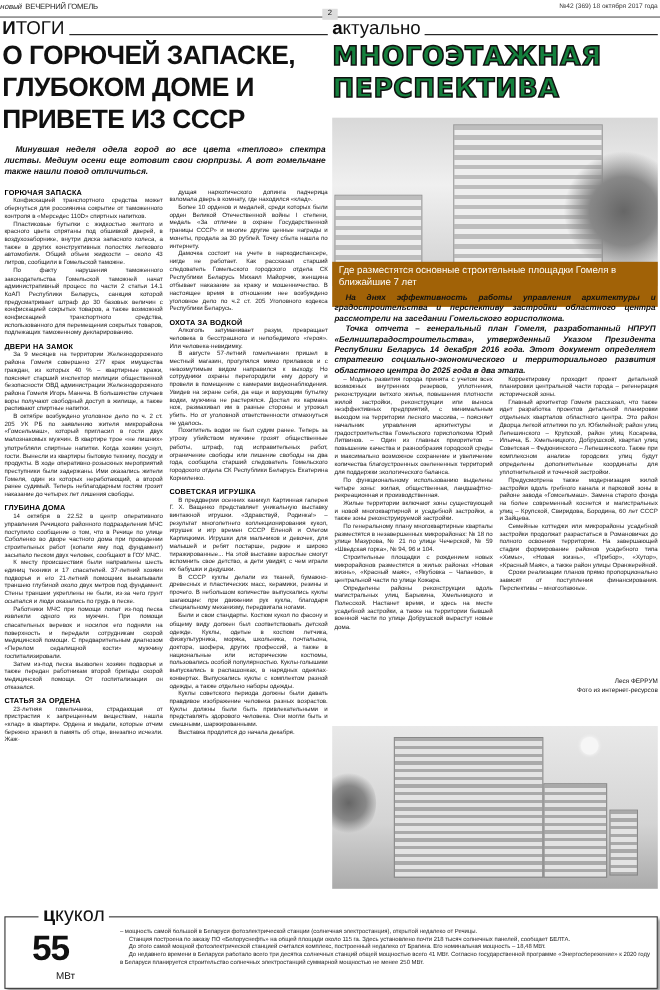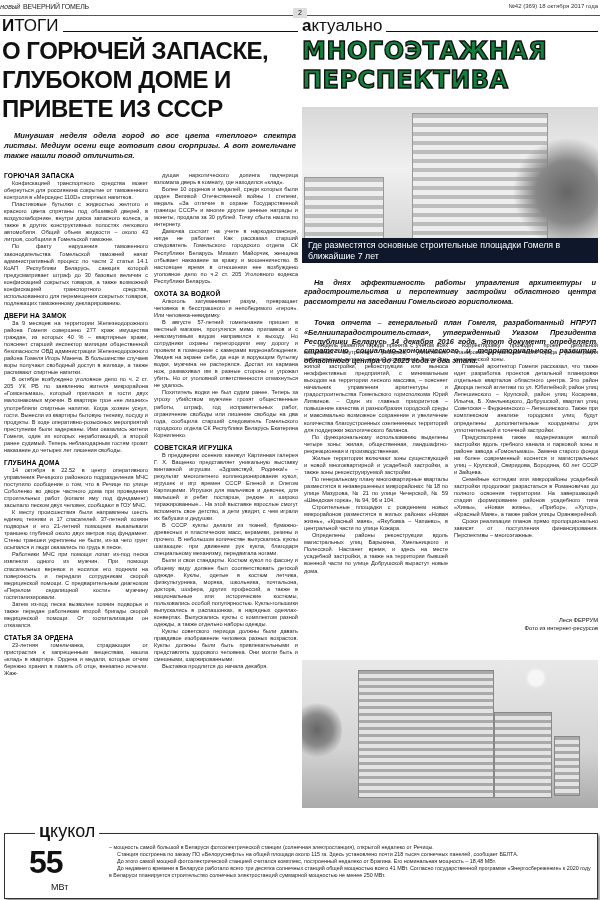--- a/index.html
+++ b/index.html
@@ -22,24 +22,24 @@
   .col { position: absolute; font-size: 5.6px; line-height: 7.05px; text-align: justify; color: #222; }
   .col p { text-indent: 8px; }
   .col h4 { font-size: 6.6px; font-weight: bold; margin-top: 5px; margin-bottom: 1px; text-indent: 0; letter-spacing: 0.2px; color: #000; }
   .col h4:first-child { margin-top: 0; }
 
   .right-title { position: absolute; left: 302px; top: 37px; width: 296px; font-family: "DejaVu Sans", sans-serif; font-weight: 900; font-size: 24px; line-height: 29px; color: #15803d; -webkit-text-stroke: 1.4px #111; letter-spacing: 0.5px; text-transform: uppercase; }
 
   .photo-top { position: absolute; left: 302px; top: 107px; width: 296px; height: 153px; background: linear-gradient(180deg,#d8d8d8 0%,#f0f0f0 40%,#cfcfcf 100%); overflow: hidden; }
   .bld { position: absolute; background: repeating-linear-gradient(180deg,#bdbdbd 0 4px,#eee 4px 9px); border: 1px solid #999; }
   .tree { position: absolute; border-radius: 50%; background: radial-gradient(circle,#666 0%,#888 40%,rgba(120,120,120,0) 70%); }
-  .caption-bar { position: absolute; left: 302px; top: 238px; width: 296px; height: 25px; background: #0f172a; color: #fff; font-size: 8.8px; line-height: 11px; padding: 2px 6px; }
+  .caption-bar { position: absolute; left: 302px; top: 238px; width: 296px; height: 41px; background: #a16207; color: #fff; font-size: 8.8px; line-height: 11px; padding: 2px 6px; }
 
   .right-lead { position: absolute; left: 304px; top: 266px; width: 292px; font-size: 7.4px; line-height: 9.4px; font-weight: bold; font-style: italic; text-align: justify; text-indent: 10px; }
-  .right-lead p { text-indent: 10px; margin-top: 12px; }
+  .right-lead p { text-indent: 10px; }
 
   .signature { position: absolute; left: 452px; top: 616px; width: 146px; font-size: 5.8px; line-height: 8px; text-align: right; }
 
   .photo-bottom { position: absolute; left: 302px; top: 660px; width: 296px; height: 148px; background: linear-gradient(180deg,#e9e9e9 0%,#d4d4d4 60%,#aaa 100%); overflow: hidden; }
   .bld2 { position: absolute; background: repeating-linear-gradient(180deg,#a9a9a9 0 3px,#e3e3e3 3px 7px); border: 1px solid #888; }
   .moon { position: absolute; width: 16px; height: 16px; border-radius: 50%; background: #f6f6f6; box-shadow: 0 0 4px #fff; }
 
   .cifra { position: absolute; left: 4px; top: 833px; width: 594px; height: 66px; border: 1.2px solid #333; box-shadow: 2px 2px 3px #888; background: #fff; }
   .cifra .label { position: absolute; left: 30px; top: -12px; background: #fff; padding: 0 4px; font-size: 18px; line-height: 18px; }
   .cifra .label b { font-weight: 900; }

